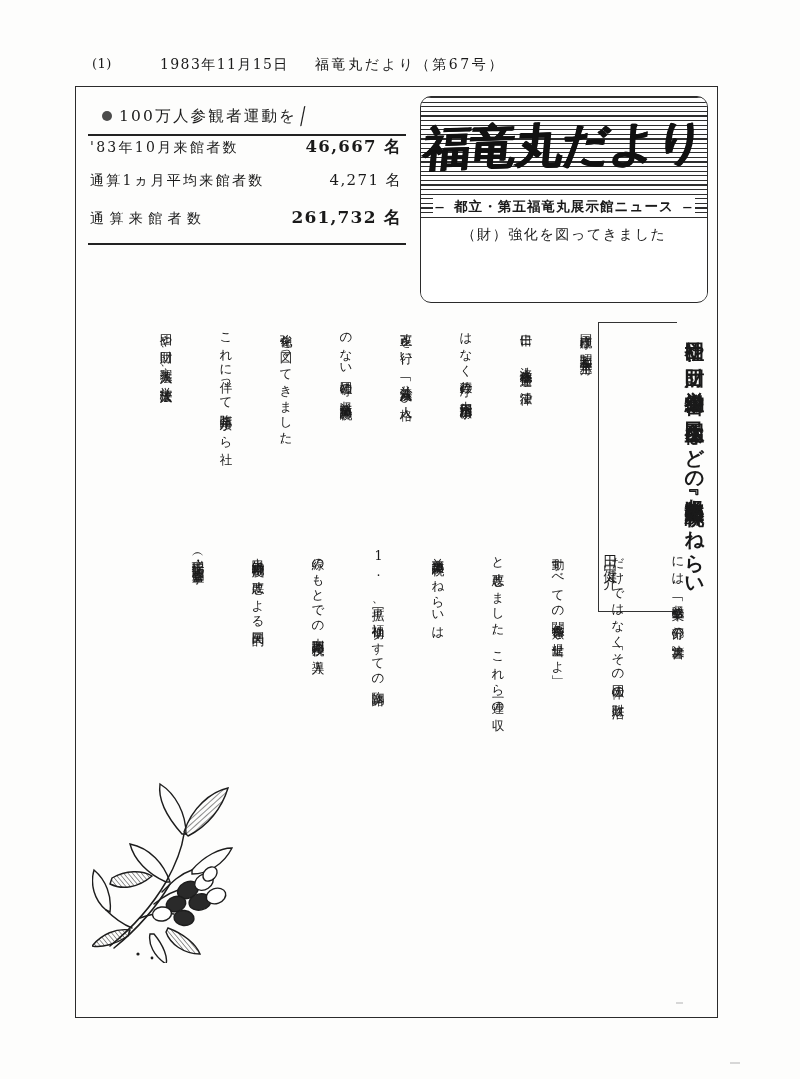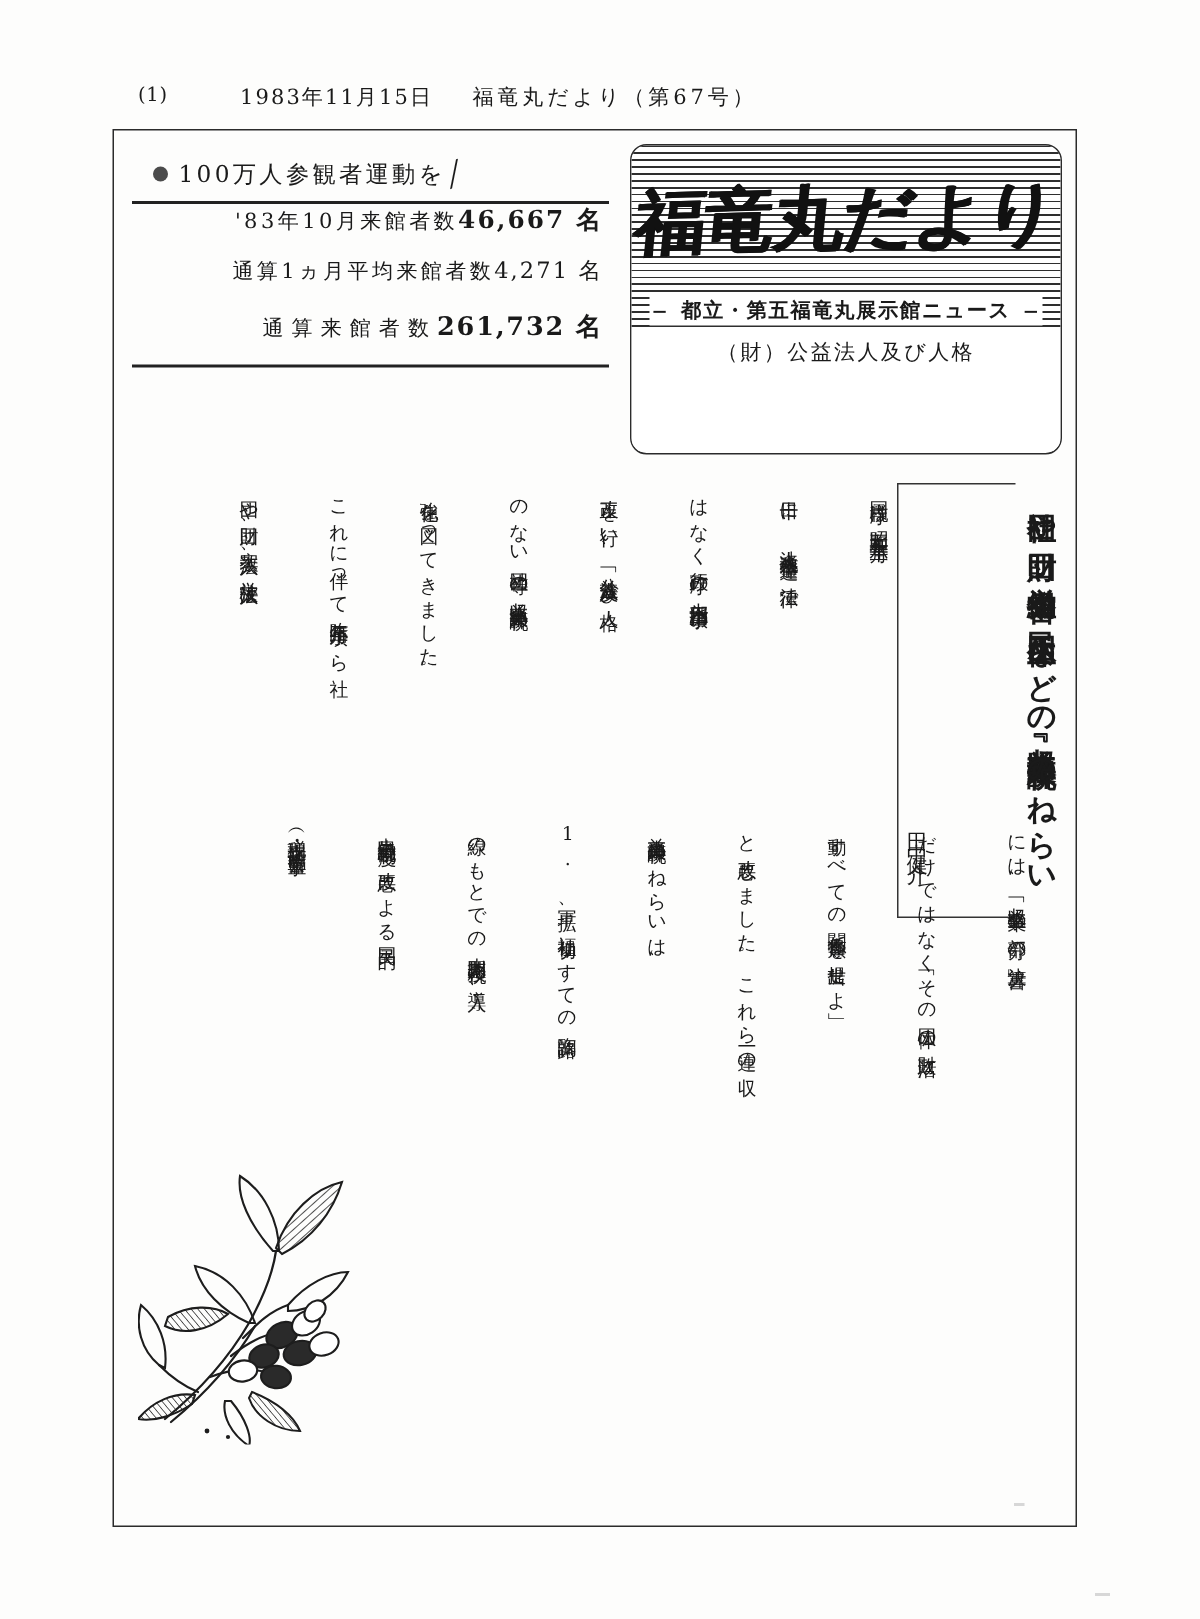--- a/index.html
+++ b/index.html
@@ -26,21 +26,21 @@
          border-top:1.6px solid #2b2b2b;border-bottom:1.6px solid #2b2b2b;}
 
   
   .stats{position:absolute;left:88px;top:100px;width:318px;height:190px;}
   .stats .banner{font-size:15.5px;letter-spacing:2.2px;padding:6px 0 4px 14px;white-space:nowrap;}
   .stats .dot{display:inline-block;width:10px;height:10px;border-radius:50%;
         background:#4b4b4b;vertical-align:middle;margin-right:7px;position:relative;top:-1px;}
   .stats .slash{display:inline-block;transform:rotate(-16deg);font-weight:bold;margin-left:1px;}
   .stats .rule-top{border-top:2.1px solid #222;margin-top:3px;}
   .stats .rule-bot{border-top:2.1px solid #222;margin-top:2px;}
-  .srow{display:flex;align-items:baseline;justify-content:flex-end;
+  .srow{display:flex;align-items:baseline;justify-content:space-between;
         height:35px;padding:0 4px 0 2px;}
   .srow .lab{font-size:14px;letter-spacing:2.3px;white-space:nowrap;}
   .srow .val{font-size:15px;letter-spacing:1.4px;white-space:nowrap;text-align:right;}
   .srow.big .lab{letter-spacing:5.4px;}
   .srow.big .val{font-size:17px;font-weight:bold;letter-spacing:1.2px;}
   .srow.r1 .val{font-size:16.5px;font-weight:600;}
 
   
   .masthead{position:absolute;left:420px;top:96px;width:286px;height:205px;
     border:1.4px solid #2b2b2b;border-radius:11px;overflow:hidden;background:#fff;}
@@ -144,21 +144,21 @@
 
   <div class="masthead">
     <div class="mh-stripes"></div>
     <div class="mh-brush">
       <span>福竜丸だより</span>
     </div>
     <div class="mh-sub">
       <span>― 都立・第五福竜丸展示館ニュース ―</span>
     </div>
     <div class="mh-body">
-      <div class="mh-org">（財）公益法人及び人格</div>
+      <div class="mh-org">（財）強化を図ってきました</div>
     </div>
   </div>
 
   <div class="headline">
     <div class="hl-bracket"></div>
     <div class="hl-text">社団や財団、労働組合や民主団体などの『収益事業』課税のねらい</div>
     <div class="hl-author">田中健介</div>
   </div>
 
   <div class="vcol band-a c1">国税庁は昭和五十六年十一月二</div>

